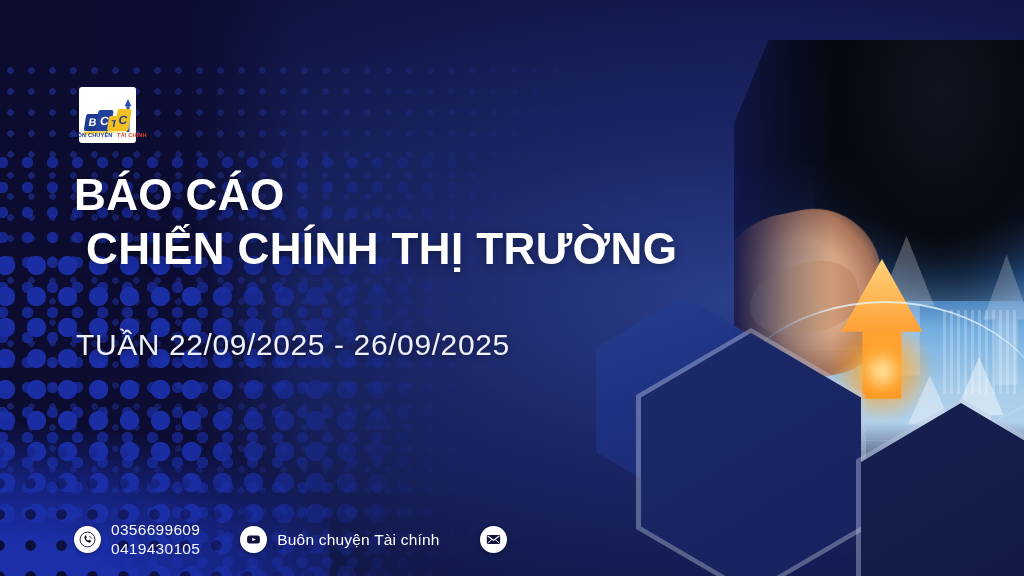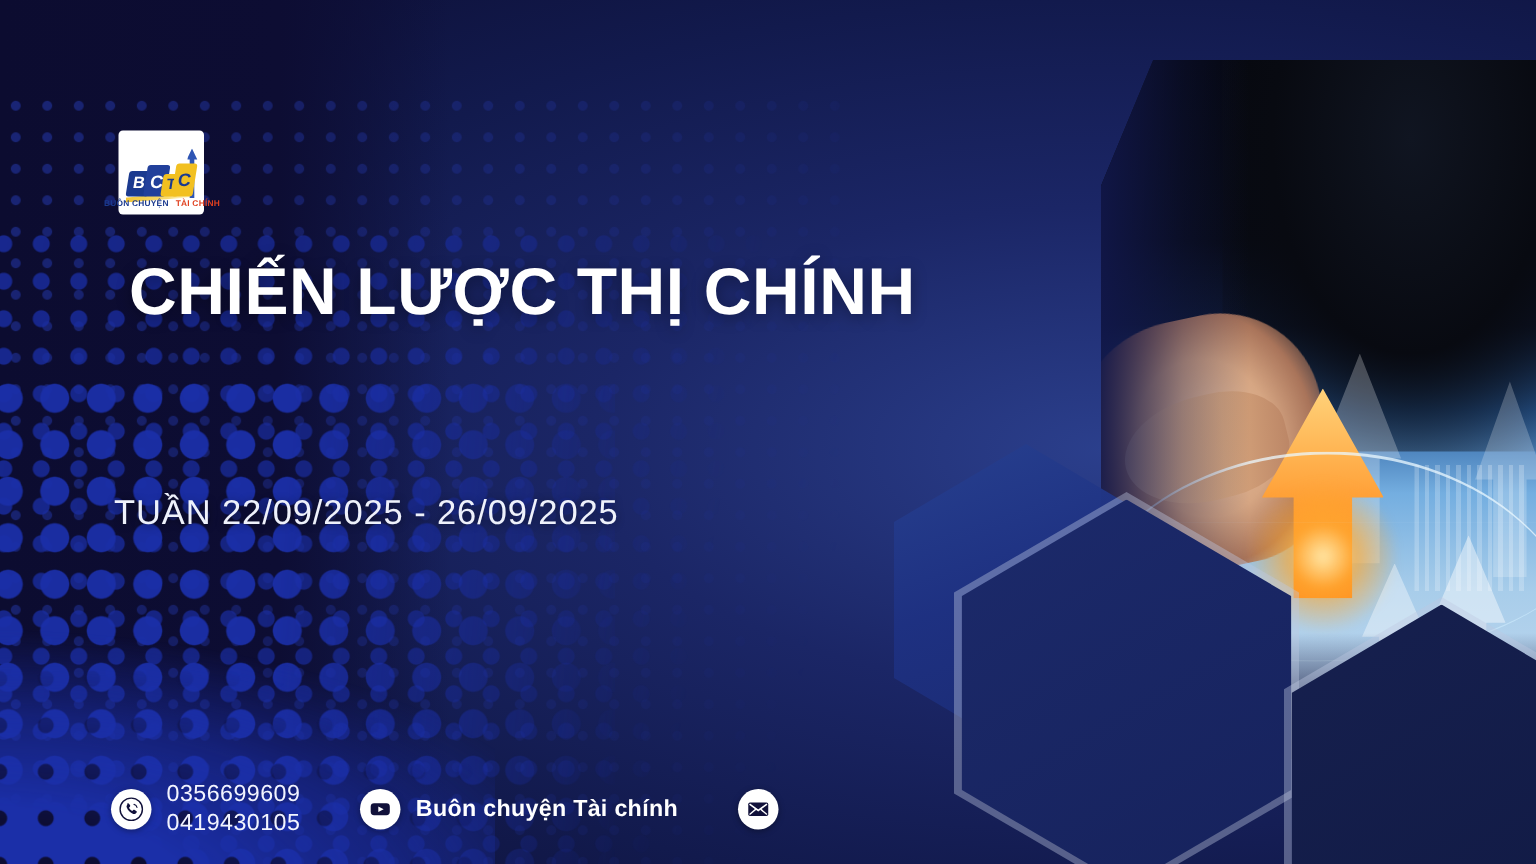--- a/index.html
+++ b/index.html
@@ -235,21 +235,21 @@
     line-height: 1.22;
     letter-spacing: .4px;
     text-shadow: 0 2px 10px rgba(0,0,0,.35);
   }
   .headline .l1 { display: block; }
   .headline .l2 { display: block; margin-left: 12px; }
 
   .subtitle {
     position: absolute; left: 76px; top: 328px;
     color: #eef1fb;
-    font-size: 23px;
+    font-size: 30px;
     font-weight: 400;
     letter-spacing: .6px;
     text-shadow: 0 1px 6px rgba(0,0,0,.45);
   }
 
   
   .contact {
     position: absolute; left: 74px; bottom: 18px;
     display: flex; align-items: center; gap: 14px;
   }
@@ -260,21 +260,21 @@
     display: flex; align-items: center; justify-content: center;
     flex: 0 0 auto;
     box-shadow: 0 1px 4px rgba(0,0,0,.35);
   }
   .c-badge svg { display: block; }
   .c-phone-lines {
     display: flex; flex-direction: column; line-height: 1.18;
     color: #f2f4ff; font-size: 15.5px; letter-spacing: .3px;
   }
   .c-text {
-    color: #ffffff; font-size: 15.5px; font-weight: 700; letter-spacing: .2px;
+    color: #ffffff; font-size: 15.5px; font-weight: 400; letter-spacing: .2px;
     white-space: nowrap;
   }
   .c-text.normal { font-weight: 400; }
   .c-gap-1 { width: 12px; }
   .c-gap-2 { width: 12px; }
 </style>
 </head>
 <body>
 
 <div id="stage">
@@ -327,21 +327,22 @@
       <div class="lm-bar lm-i">T</div>
       <div class="lm-bar lm-c2">C</div>
     </div>
     <div class="logo-cap">
       <span class="b1">BUÔN CHUYỆN</span>
       <span class="b2">TÀI CHÍNH</span>
     </div>
   </div>
 
   <div class="headline">
-    <span class="l2">CHIẾN LƯỢC THỊ CHÍNH</span>
+    <span class="l1">BÁO CÁO</span>
+    <span class="l2">CHIẾN CHÍNH THỊ TRƯỜNG</span>
   </div>
 
   <div class="subtitle">TUẦN 22/09/2025 - 26/09/2025</div>
 
   <div class="contact">
 
     <div class="c-item">
       <span class="c-badge">
         <svg width="17" height="17" viewBox="0 0 24 24" aria-hidden="true">
           <circle cx="12" cy="12" r="10.5" fill="none" stroke="#11113a" stroke-width="1.3"></circle>

